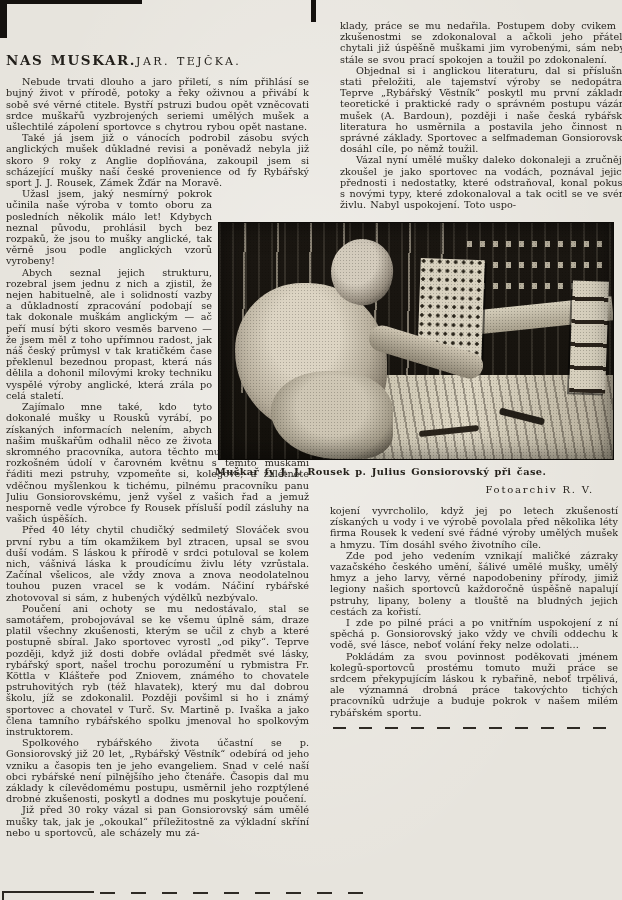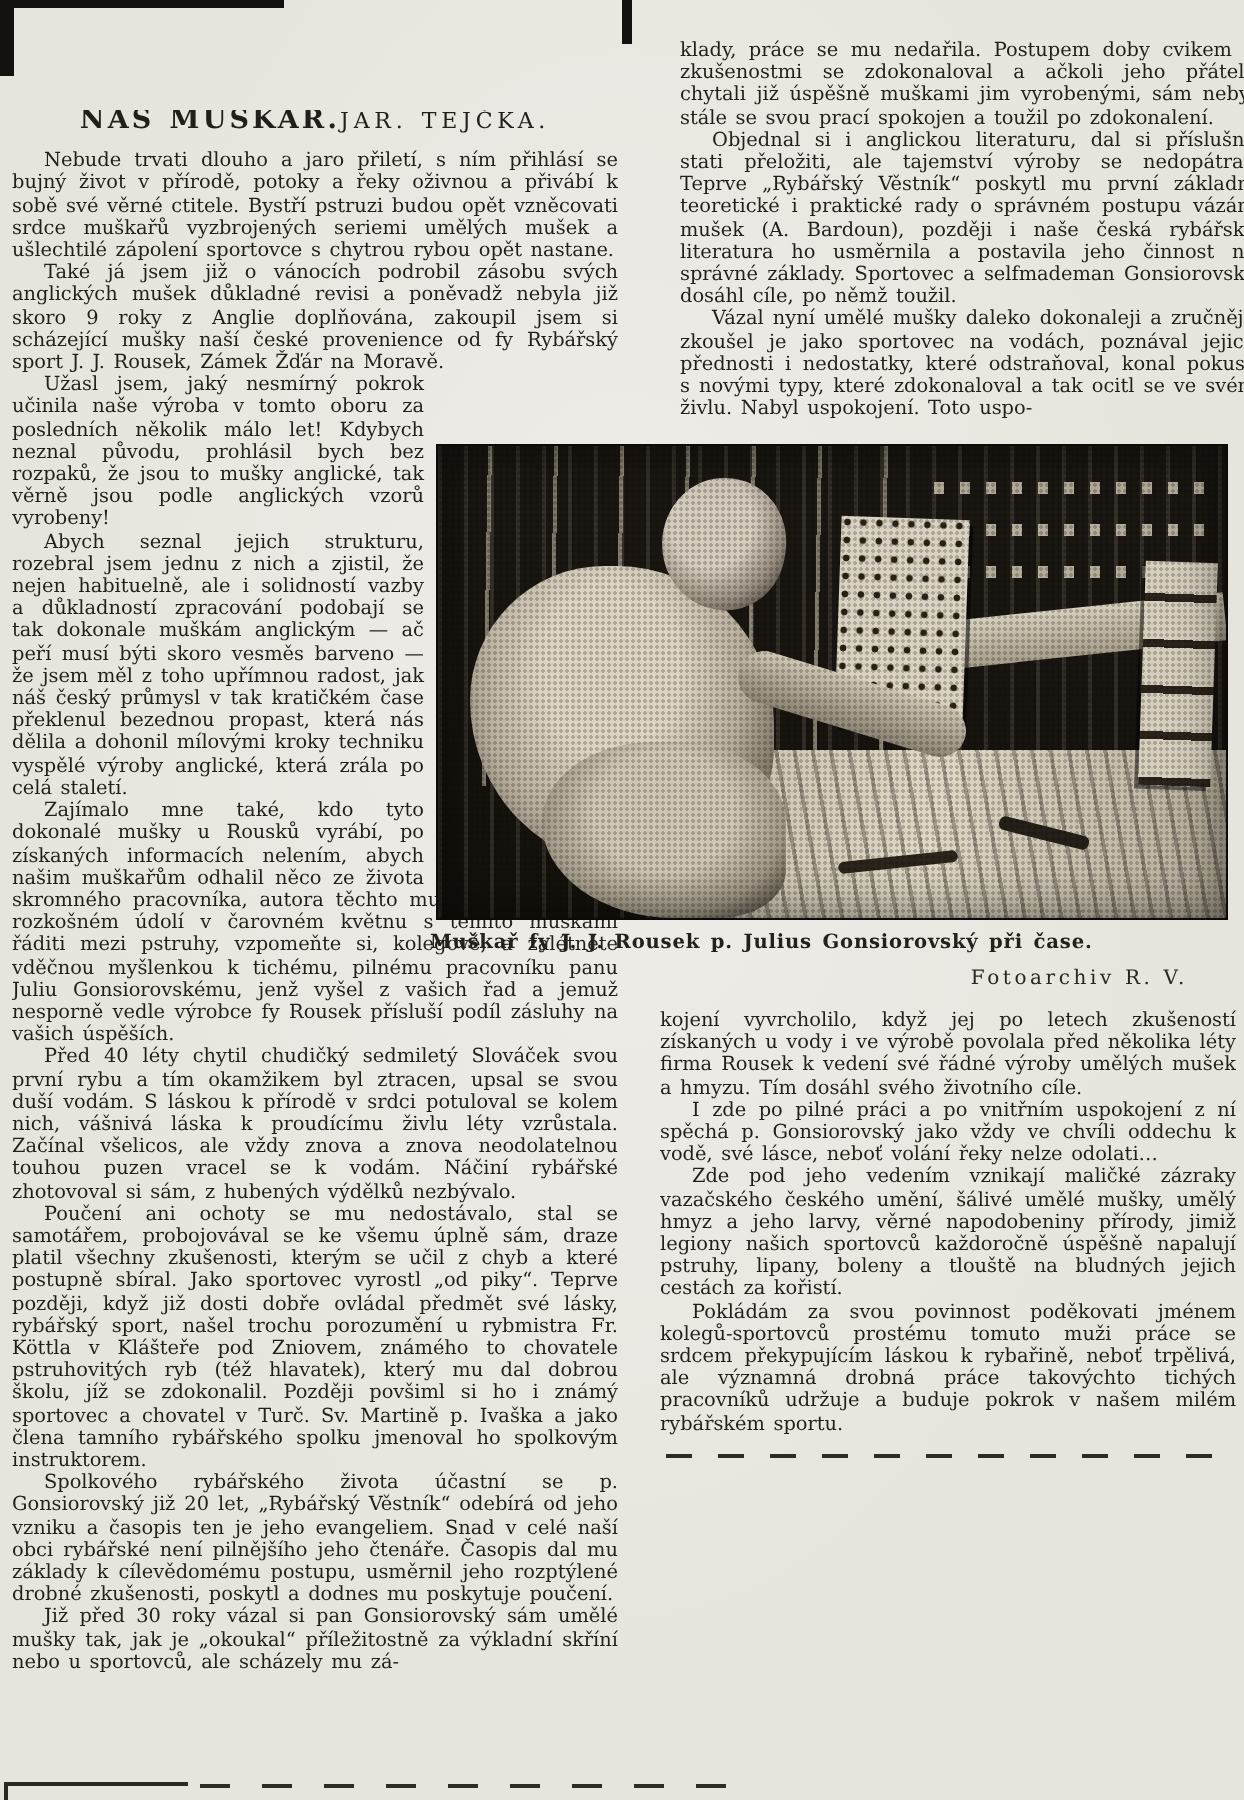--- a/index.html
+++ b/index.html
@@ -28,21 +28,21 @@
     word-spacing:1.2px;
     color:#221f1a;
     overflow:hidden;
   }
   .col p{margin:0;text-indent:16px;}
   .col p.noindent{text-indent:0;}
   .left-col{left:6px;top:55px;width:303px;height:835px;}
   .right-col-top{left:340px;top:20px;width:288px;height:198px;}
   .right-col-bottom{left:330px;top:505px;width:288px;height:218px;}
   .title-row{
-    display:flex;justify-content:center;align-items:baseline;
+    display:flex;justify-content:flex-start;align-items:baseline;
     margin:0 0 9px 0;text-indent:0;
   }
   .article-title{
     font-size:13.5px;font-weight:bold;letter-spacing:1.6px;margin:0;
   }
   .article-byline{
     font-size:11px;font-weight:normal;letter-spacing:2.4px;
   }
   .photo-spacer{float:right;width:97px;height:250px;}
   
@@ -190,22 +190,22 @@
     <div class="ph ph-tool1"></div>
     <div class="ph ph-tool2"></div>
     <div class="ph ph-halftone"></div>
   </div>
 
   <div class="photo-caption">Muškař fy J. J. Rousek p. Julius Gonsiorovský při čase.</div>
   <div class="photo-credit">Fotoarchiv R. V.</div>
 
   <div class="col right-col-bottom">
     <p class="noindent">kojení vyvrcholilo, když jej po letech zkušeností získaných u vody i ve výrobě povolala před několika léty firma Rousek k vedení své řádné výroby umělých mušek a hmyzu. Tím dosáhl svého životního cíle.</p>
+    <p>Zde pod jeho vedením vznikají maličké zázraky vazačského českého umění, šálivé umělé mušky, umělý hmyz a jeho larvy, věrné napodobeniny přírody, jimiž legiony našich sportovců každoročně úspěšně napalují pstruhy, lipany, boleny a tlouště na bludných jejich cestách za kořistí.</p>
     <p>I zde po pilné práci a po vnitřním uspokojení z ní spěchá p. Gonsiorovský jako vždy ve chvíli oddechu k vodě, své lásce, neboť volání řeky nelze odolati…</p>
-    <p>Zde pod jeho vedením vznikají maličké zázraky vazačského českého umění, šálivé umělé mušky, umělý hmyz a jeho larvy, věrné napodobeniny přírody, jimiž legiony našich sportovců každoročně úspěšně napalují pstruhy, lipany, boleny a tlouště na bludných jejich cestách za kořistí.</p>
     <p>Pokládám za svou povinnost poděkovati jménem kolegů-sportovců prostému tomuto muži práce se srdcem překypujícím láskou k rybařině, neboť trpělivá, ale významná drobná práce takovýchto tichých pracovníků udržuje a buduje pokrok v našem milém rybářském sportu.</p>
   </div>
 
   <div class="divider-dashed-right"></div>
 
   <div class="bottom-corner-v"></div>
   <div class="bottom-corner-h"></div>
   <div class="bottom-dashes"></div>
 
 </div>

